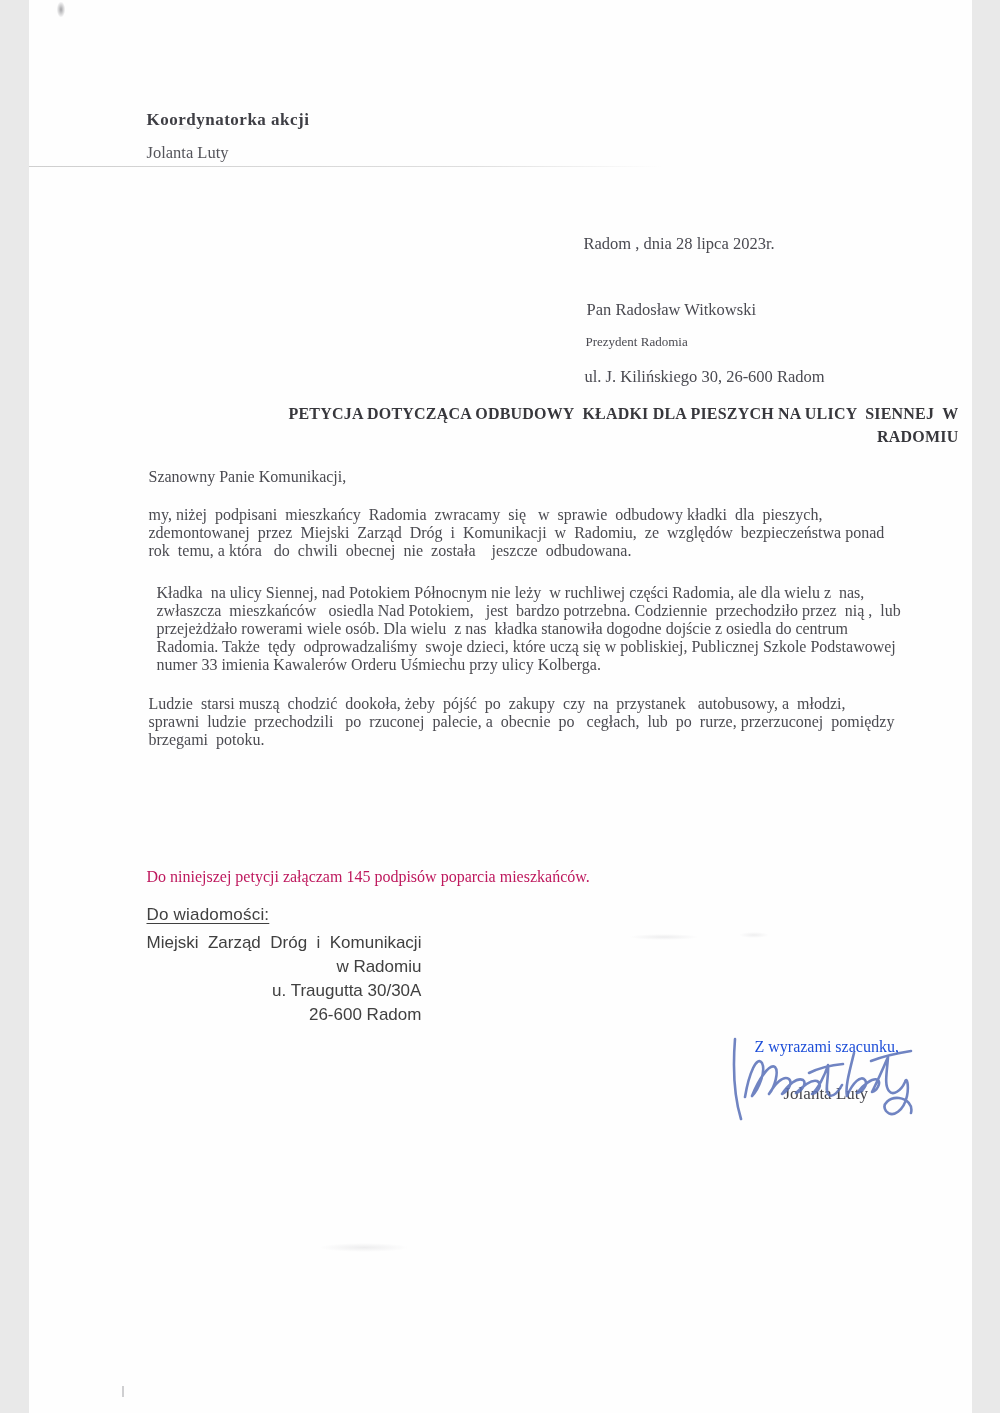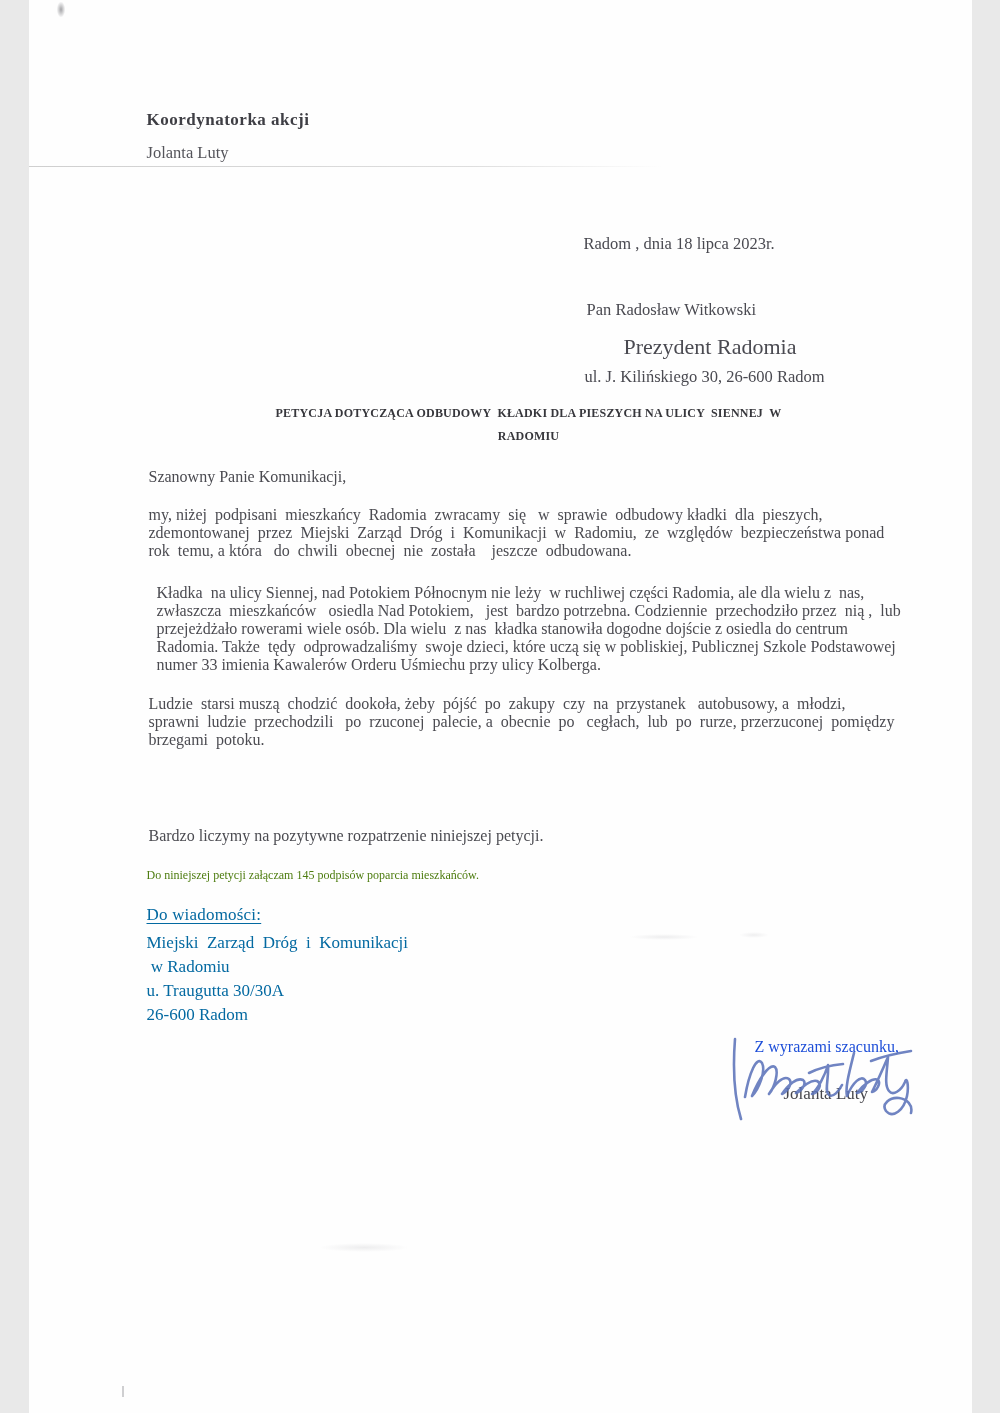--- a/index.html
+++ b/index.html
@@ -15,36 +15,36 @@
   .abs{position:absolute;}
   .pre{white-space:pre-wrap;}
   
   .lh-role{left:118px;top:110px;font-size:17px;font-weight:bold;letter-spacing:.5px;color:#3e3e44;}
   .lh-name{left:118px;top:143px;font-size:16.5px;color:#55555b;}
   .lh-rule{left:0;top:166px;width:633px;height:1px;
     background:linear-gradient(to right,#cfcfcf 0%,#dedede 70%,rgba(222,222,222,0) 100%);}
   
   .dateline{left:555px;top:234px;font-size:16.5px;color:#4a4a51;}
   .addr-name{left:558px;top:300px;font-size:16.5px;color:#4a4a51;}
-  .addr-title{left:557px;top:334px;font-size:22px;color:#4a4a51;margin-left:38px;}
+  .addr-title{left:557px;top:334px;font-size:13px;color:#4a4a51;}
   .addr-street{left:556px;top:367px;font-size:16.5px;color:#4a4a51;}
   
-  .subject{left:70px;top:402px;width:860px;text-align:center;
-    font-size:12px;font-weight:bold;line-height:23px;color:#37373c;letter-spacing:.2px;}
+  .subject{left:70px;top:402px;width:860px;text-align:right;
+    font-size:16px;font-weight:bold;line-height:23px;color:#37373c;letter-spacing:.2px;}
   
   .salutation{left:120px;top:468px;font-size:16px;color:#4a4a50;}
   .par{font-size:16px;line-height:18px;color:#4b4b51;}
   .p1{left:120px;top:506px;width:780px;}
   .p2{left:128px;top:584px;width:785px;}
   .p3{left:120px;top:695px;width:785px;}
   .p4{left:120px;top:763px;width:780px;}
   .closing-request{left:120px;top:827px;font-size:16px;color:#4b4b51;}
-  .attachment-note{left:118px;top:868px;font-size:12px;color:#4d7c0f;}
+  .attachment-note{left:118px;top:868px;font-size:16px;color:#be185d;}
   
-  .cc{font-family:Liberation Serif, serif;color:#0369a1;}
+  .cc{font-family:Liberation Sans, sans-serif;color:#404040;text-align:right;}
   .cc-label{left:118px;top:905px;font-size:17px;text-decoration:underline;text-underline-offset:3px;letter-spacing:.2px;}
   .cc-lines{left:118px;top:931px;font-size:17px;line-height:24px;}
   
   .valediction{left:726px;top:1038px;font-size:16px;color:#1d4ed8;}
   .signer{left:755px;top:1084px;font-size:17px;color:#45454b;}
   .sig-svg{left:696px;top:1033px;width:220px;height:96px;z-index:3;pointer-events:none;}
   
   .speck-a{left:28px;top:2px;width:8px;height:15px;
     background:radial-gradient(ellipse at center,rgba(90,90,95,.55) 0%,rgba(120,120,125,.15) 60%,transparent 75%);}
   .speck-b{left:150px;top:125px;width:14px;height:5px;background:rgba(180,180,185,.18);border-radius:50%;}
@@ -61,21 +61,21 @@
 
 <div class="page">
 
   <div class="abs speck-a"></div>
   <div class="abs speck-b"></div>
 
   <div class="abs lh-role">Koordynatorka  akcji</div>
   <div class="abs lh-name">Jolanta Luty</div>
   <div class="abs lh-rule"></div>
 
-  <div class="abs dateline">Radom , dnia  18 lipca 2023r.</div>
+  <div class="abs dateline">Radom , dnia  28 lipca 2023r.</div>
 
   <div class="abs addr-name">Pan Radosław  Witkowski</div>
   <div class="abs addr-title">Prezydent Radomia</div>
   <div class="abs addr-street">ul. J. Kilińskiego  30, 26-600 Radom</div>
 
   <div class="abs subject pre">PETYCJA DOTYCZĄCA ODBUDOWY  KŁADKI DLA PIESZYCH NA ULICY  SIENNEJ  W
 RADOMIU</div>
 
   <div class="abs salutation">Szanowny  Panie  Komunikacji,</div>
 
@@ -83,21 +83,20 @@
 zdemontowanej  przez  Miejski  Zarząd  Dróg  i  Komunikacji  w  Radomiu,  ze  względów  bezpieczeństwa ponad
 rok  temu, a która   do  chwili  obecnej  nie  została    jeszcze  odbudowana.</div>
   <div class="abs par pre p2">Kładka  na ulicy Siennej, nad Potokiem Północnym nie leży  w ruchliwej części Radomia, ale dla wielu z  nas,
 zwłaszcza  mieszkańców   osiedla Nad Potokiem,   jest  bardzo potrzebna. Codziennie  przechodziło przez  nią ,  lub
 przejeżdżało rowerami wiele osób. Dla wielu  z nas  kładka stanowiła dogodne dojście z osiedla do centrum
 Radomia. Także  tędy  odprowadzaliśmy  swoje dzieci, które uczą się w pobliskiej, Publicznej Szkole Podstawowej
 numer 33 imienia Kawalerów Orderu Uśmiechu przy ulicy Kolberga.</div>
   <div class="abs par pre p3">Ludzie  starsi muszą  chodzić  dookoła, żeby  pójść  po  zakupy  czy  na  przystanek   autobusowy, a  młodzi,
 sprawni  ludzie  przechodzili   po  rzuconej  palecie, a  obecnie  po   cegłach,  lub  po  rurze, przerzuconej  pomiędzy
 brzegami  potoku.</div>
-  <div class="abs closing-request"> Bardzo liczymy    na   pozytywne  rozpatrzenie   niniejszej  petycji.</div>
   <div class="abs attachment-note">Do niniejszej  petycji  załączam  145  podpisów   poparcia   mieszkańców.</div>
 
   <div class="abs cc cc-label">Do  wiadomości:</div>
   <div class="abs cc cc-lines pre">Miejski  Zarząd  Dróg  i  Komunikacji
  w Radomiu
 u. Traugutta 30/30A
 26-600 Radom</div>
   <div class="abs smudge-2"></div>
   <div class="abs smudge-3"></div>
 

